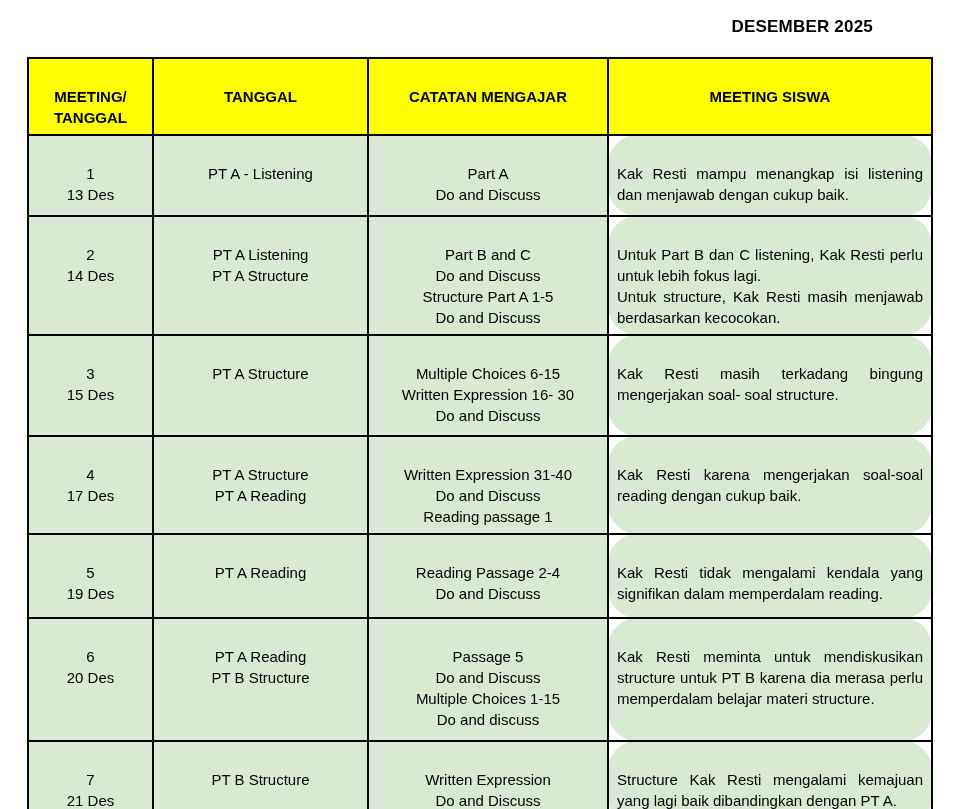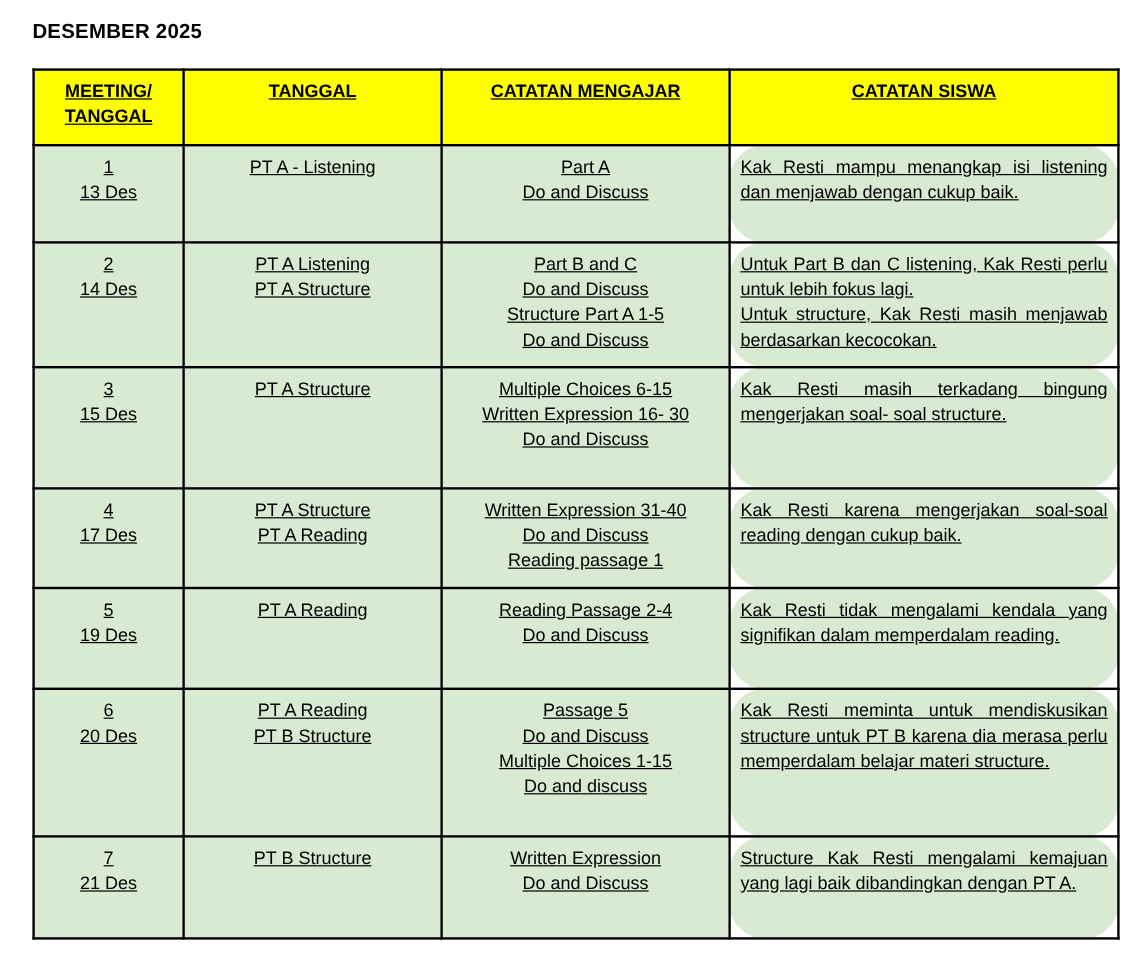--- a/index.html
+++ b/index.html
@@ -16,42 +16,41 @@
   body {
     width: 955px; height: 809px;
     font-family: "Liberation Sans", sans-serif;
     color: var(--text);
     overflow: hidden;
   }
   .page-title {
     margin-top: 16px;
     margin-left: 27px;
     width: 846px;
-    text-align: left;
+    text-align: right;
     font-size: 17px;
     font-weight: bold;
     line-height: 21px;
     letter-spacing: 0.2px;
   }
   table.schedule {
     margin-left: 27px;
     margin-top: 20px;
     border-collapse: collapse;
     table-layout: fixed;
     width: 904px;
   }
   table.schedule th, table.schedule td {
     border: 2px solid var(--border);
     vertical-align: top;
-    padding: 7px 8px 6px 8px;
+    padding: 27px 8px 6px 8px;
     font-size: 15px;
     line-height: 21px;
     white-space: pre-line;
     overflow: hidden;
-    text-decoration: underline;
   }
   table.schedule th {
     background: var(--header-bg);
     font-weight: bold;
     text-align: center;
     height: 63px;
   }
   table.schedule td { background: var(--row-bg); }
   td.col-meeting { text-align: center; }
   td.col-materi, td.col-mengajar { text-align: center; }
@@ -75,21 +74,21 @@
     <col style="width:215px">
     <col style="width:240px">
     <col style="width:324px">
   </colgroup>
   <thead>
     <tr>
       <th>MEETING/
 TANGGAL</th>
       <th>TANGGAL</th>
       <th>CATATAN MENGAJAR</th>
-      <th>CATATAN SISWA</th>
+      <th>MEETING SISWA</th>
     </tr>
   </thead>
   <tbody>
     <tr>
       <td class="col-meeting">1
 13 Des</td>
       <td class="col-materi">PT A - Listening</td>
       <td class="col-mengajar">Part A
 Do and Discuss</td>
       <td class="col-siswa">Kak Resti mampu menangkap isi listening dan menjawab dengan cukup baik.</td>

